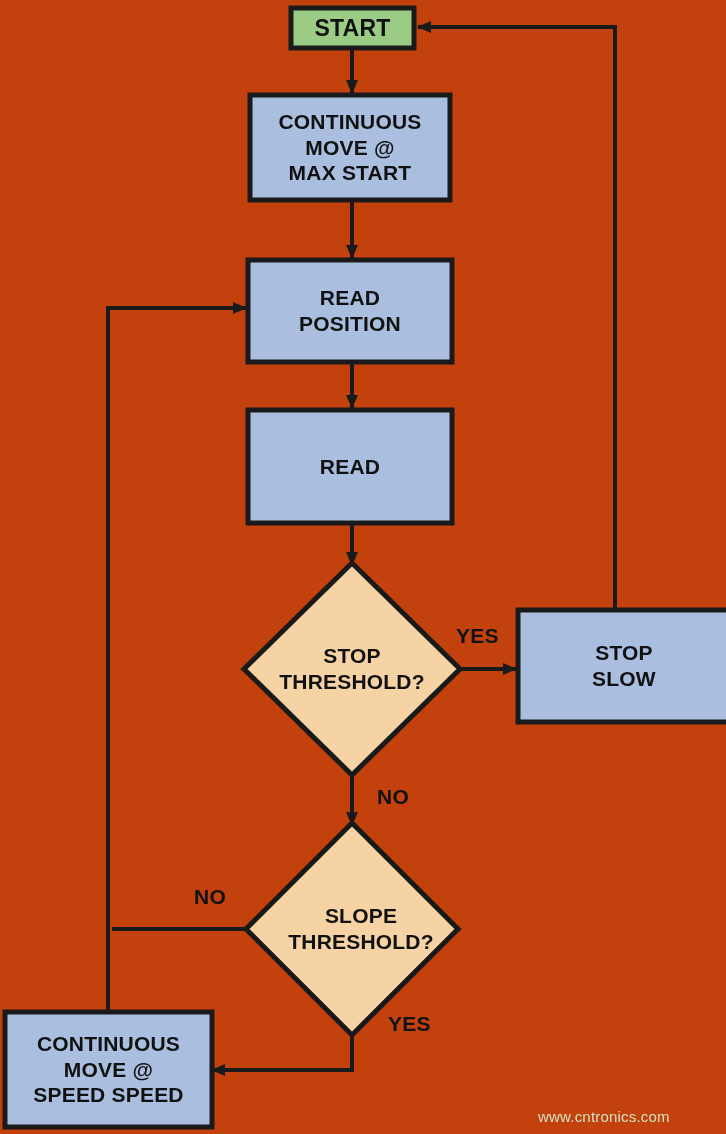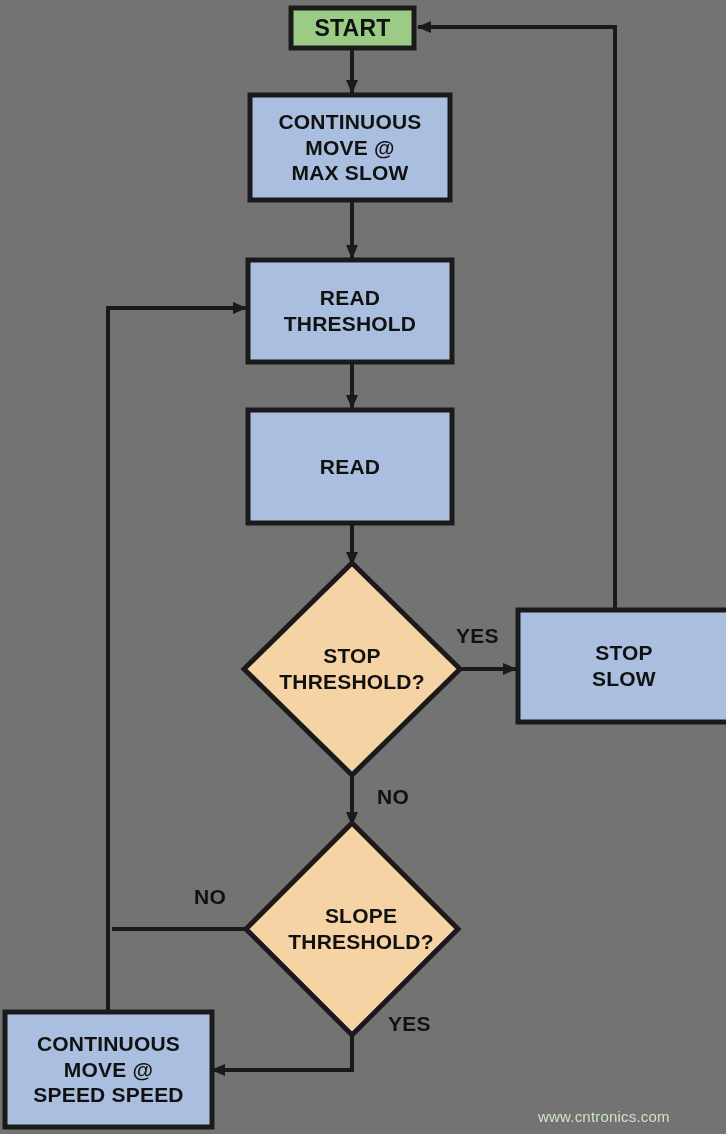--- a/index.html
+++ b/index.html
@@ -4,21 +4,21 @@
 <style>
   html, body {
     margin: 0;
     padding: 0;
     background: #ffffff;
   }
   #canvas {
     position: relative;
     width: 726px;
     height: 1134px;
-    background: #737373;
+    background: #c2410c;
     overflow: hidden;
     font-family: "Liberation Sans", sans-serif;
   }
   #flow-svg {
     position: absolute;
     top: 0;
     left: 0;
     width: 726px;
     height: 1134px;
   }
@@ -106,28 +106,28 @@
 
     <rect x="5" y="1012" width="207" height="115" fill="#aabfdf" stroke="#1a1a1a" stroke-width="5"></rect>
   </svg>
 
   <div class="node-label" style="left:291px; top:8px; width:123px; height:40px; font-size:23px;">START</div>
 
   <div class="node-label" style="left:250px; top:95px; width:200px; height:105px; font-size:21px;">
     <span>
       <span>CONTINUOUS</span><br>
       <span>MOVE @</span><br>
-      <span>MAX SLOW</span>
+      <span>MAX START</span>
     </span>
   </div>
 
   <div class="node-label" style="left:248px; top:260px; width:204px; height:102px; font-size:21px;">
     <span>
       <span>READ</span><br>
-      <span>THRESHOLD</span>
+      <span>POSITION</span>
     </span>
   </div>
 
   <div class="node-label" style="left:248px; top:410px; width:204px; height:113px; font-size:21px;">
     <span>
       <span>READ</span><br>
     </span>
   </div>
 
   <div class="node-label" style="left:244px; top:619px; width:216px; height:100px; font-size:21px;">

